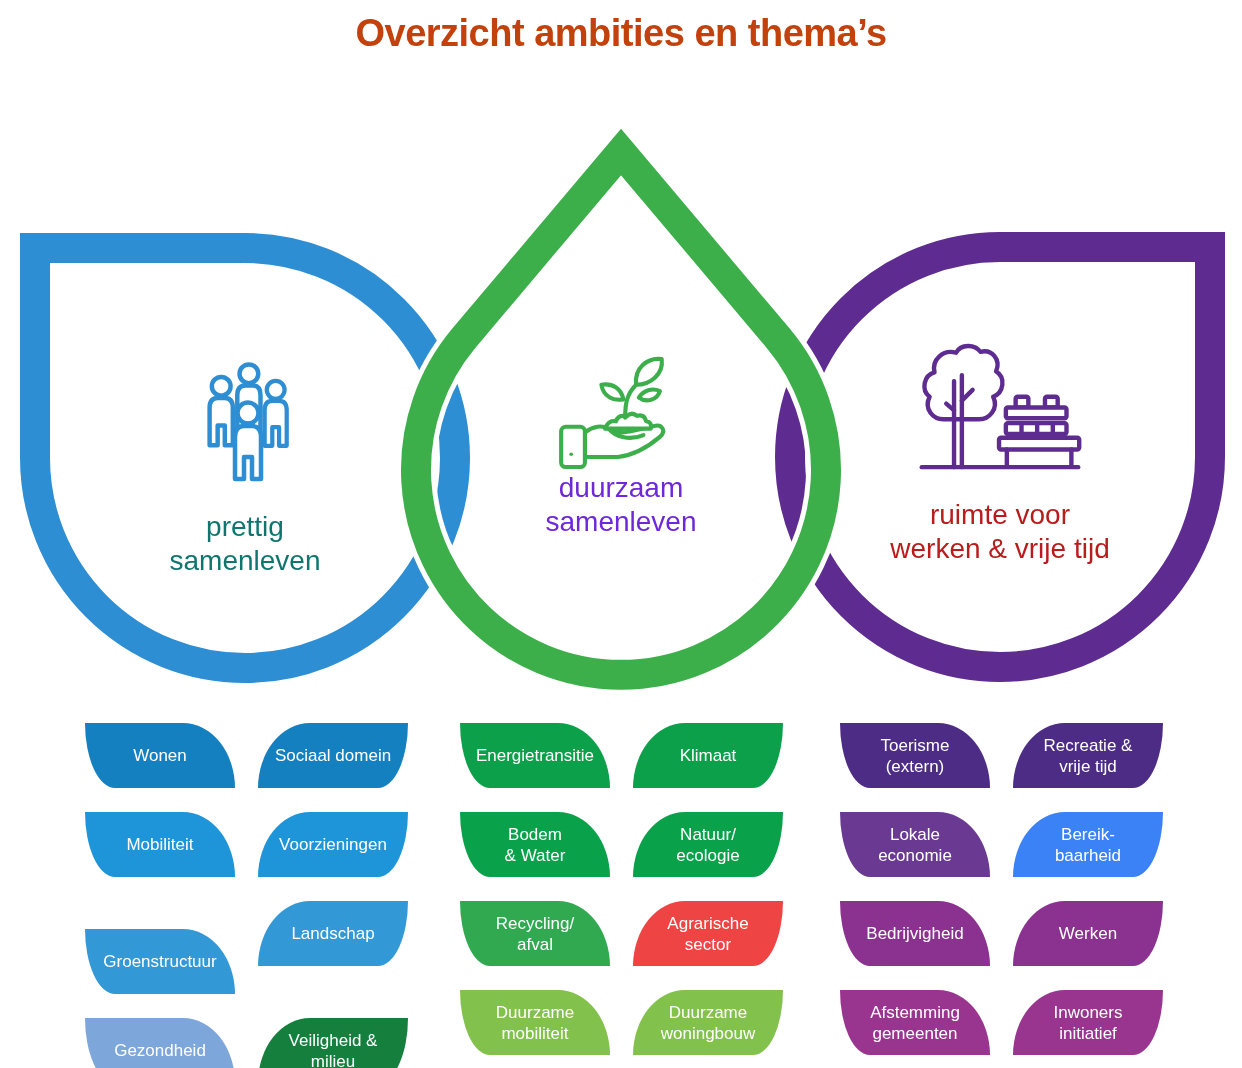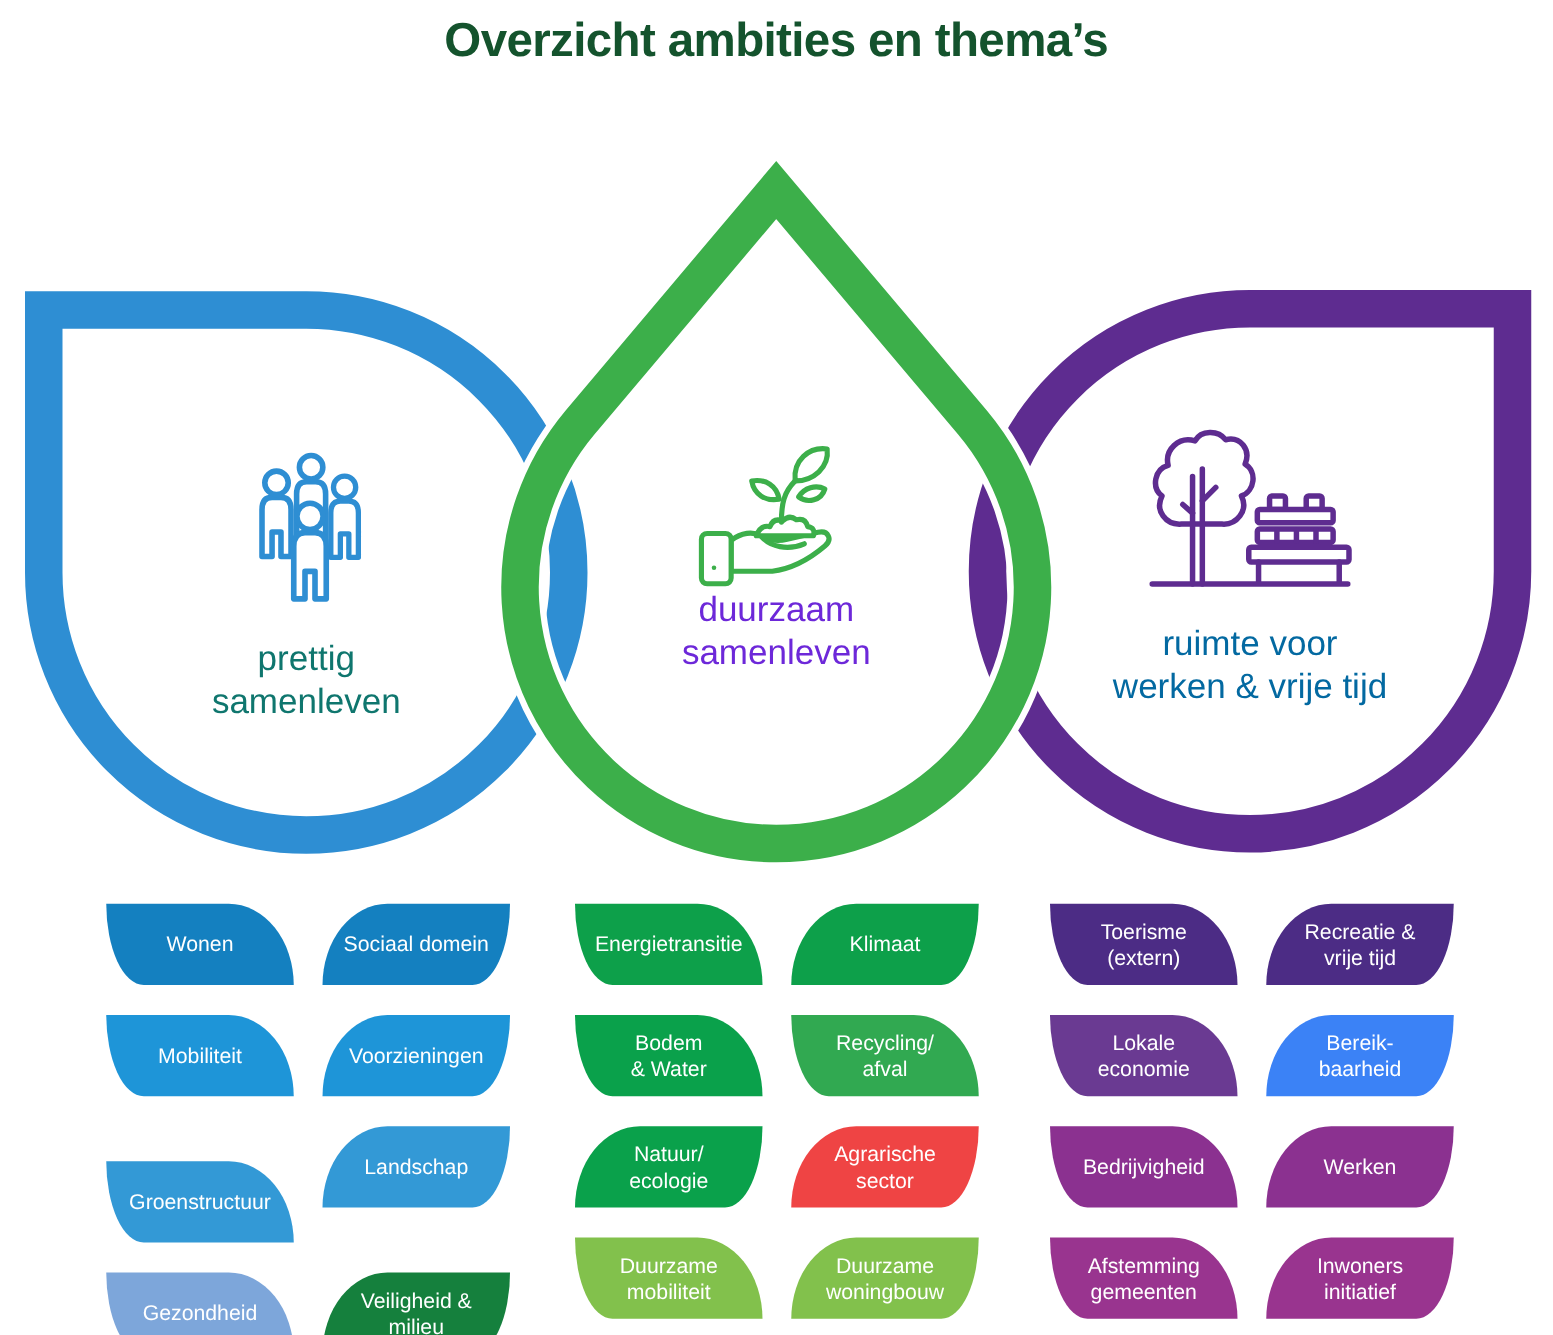--- a/index.html
+++ b/index.html
@@ -17,21 +17,21 @@
        color:#fff;font-size:17px;line-height:21px;text-align:center;white-space:pre-line;}
   .tag.left{border-radius:0 52px 0 30px / 0 100% 0 100%;}
   .tag.right{border-radius:52px 0 30px 0 / 100% 0 100% 0;}
   .g-blue{left:85px;} .g-green{left:460px;} .g-purple{left:840px;}
 </style>
 </head>
 <body>
 
 <div id="stage">
 
-  <div id="title" style="color: #14532d;">Overzicht ambities en thema’s</div>
+  <div id="title" style="color: #c2410c;">Overzicht ambities en thema’s</div>
 
   <svg class="hero-svg" width="1242" height="700" viewBox="0 0 1242 700">
     <path d="M 35 248 L 245 248 A 210 210 0 1 1 35 458 Z" fill="none" stroke-width="30" stroke-linejoin="miter" stroke="#2e8ed3"></path>
     <path d="M 1000 247 L 1210 247 L 1210 457 A 210 210 0 1 1 1000 247 Z" fill="none" stroke-width="30" stroke-linejoin="miter" stroke="#5e2c90"></path>
     <path d="M 621 152 L 778 338 A 205 205 0 1 1 464 338 Z" fill="none" stroke="#ffffff" stroke-width="40" stroke-linejoin="miter"></path>
     <path d="M 621 152 L 778 338 A 205 205 0 1 1 464 338 Z" fill="none" stroke-width="30" stroke-linejoin="miter" stroke="#3caf4a"></path>
   </svg>
 
   <svg class="icon-svg" style="left: 198px; top: 360px; color: rgb(46, 142, 211);" width="100" height="124" viewBox="0 0 112 134" fill="#ffffff" stroke="currentColor" stroke-width="5" stroke-linejoin="round">
     <g transform="translate(57,13)">
@@ -75,44 +75,44 @@
     <path d="M 107 84 V 93 M 123 84 V 93 M 139 84 V 93"></path>
     <rect fill="#ffffff" x="84" y="98" width="82" height="12" rx="2"></rect>
     <path d="M 92 110 V 127 M 158 110 V 127"></path>
     <path d="M 5 128 H 165"></path>
   </svg>
 
   <div class="ambition-label" style="left: 85px; top: 510px; color: #0f766e;">prettig
 samenleven</div>
   <div class="ambition-label" style="left: 461px; top: 471px; color: #6d28d9;">duurzaam
 samenleven</div>
-  <div class="ambition-label" style="left: 840px; top: 498px; color: #0369a1;">ruimte voor
+  <div class="ambition-label" style="left: 840px; top: 498px; color: #b91c1c;">ruimte voor
 werken &amp; vrije tijd</div>
 
   <div class="tag-group g-blue">
     <div class="tag left" style="background: rgb(20, 128, 192);"><span>Wonen</span></div>
     <div class="tag right" style="background: rgb(20, 128, 192);"><span>Sociaal domein</span></div>
     <div class="tag left" style="background: rgb(30, 149, 216);"><span>Mobiliteit</span></div>
     <div class="tag right" style="background: rgb(30, 149, 216);"><span>Voorzieningen</span></div>
     <div class="tag left" style="background: rgb(51, 153, 214); margin-top: 28px;"><span>Groenstructuur</span></div>
     <div class="tag right" style="background: rgb(51, 153, 214);"><span>Landschap</span></div>
     <div class="tag left" style="background: rgb(125, 166, 218);"><span>Gezondheid</span></div>
     <div class="tag right" style="background: #15803d;"><span>Veiligheid &amp;
 milieu</span></div>
   </div>
 
   <div class="tag-group g-green">
     <div class="tag left" style="background: rgb(13, 160, 74);"><span>Energietransitie</span></div>
     <div class="tag right" style="background: rgb(13, 160, 74); text-align: center;"><span>Klimaat</span></div>
     <div class="tag left" style="background: rgb(10, 161, 75);"><span>Bodem
 &amp; Water</span></div>
+    <div class="tag right" style="background: rgb(10, 161, 75);"><span>Natuur/
+ecologie</span></div>
     <div class="tag left" style="background: rgb(49, 169, 81);"><span>Recycling/
 afval</span></div>
-    <div class="tag right" style="background: rgb(10, 161, 75);"><span>Natuur/
-ecologie</span></div>
     <div class="tag right" style="background: #ef4444;"><span>Agrarische
 sector</span></div>
     <div class="tag left" style="background: rgb(130, 193, 76);"><span>Duurzame
 mobiliteit</span></div>
     <div class="tag right" style="background: rgb(130, 193, 76);"><span>Duurzame
 woningbouw</span></div>
   </div>
 
   <div class="tag-group g-purple">
     <div class="tag left" style="background: rgb(76, 44, 133);"><span>Toerisme

